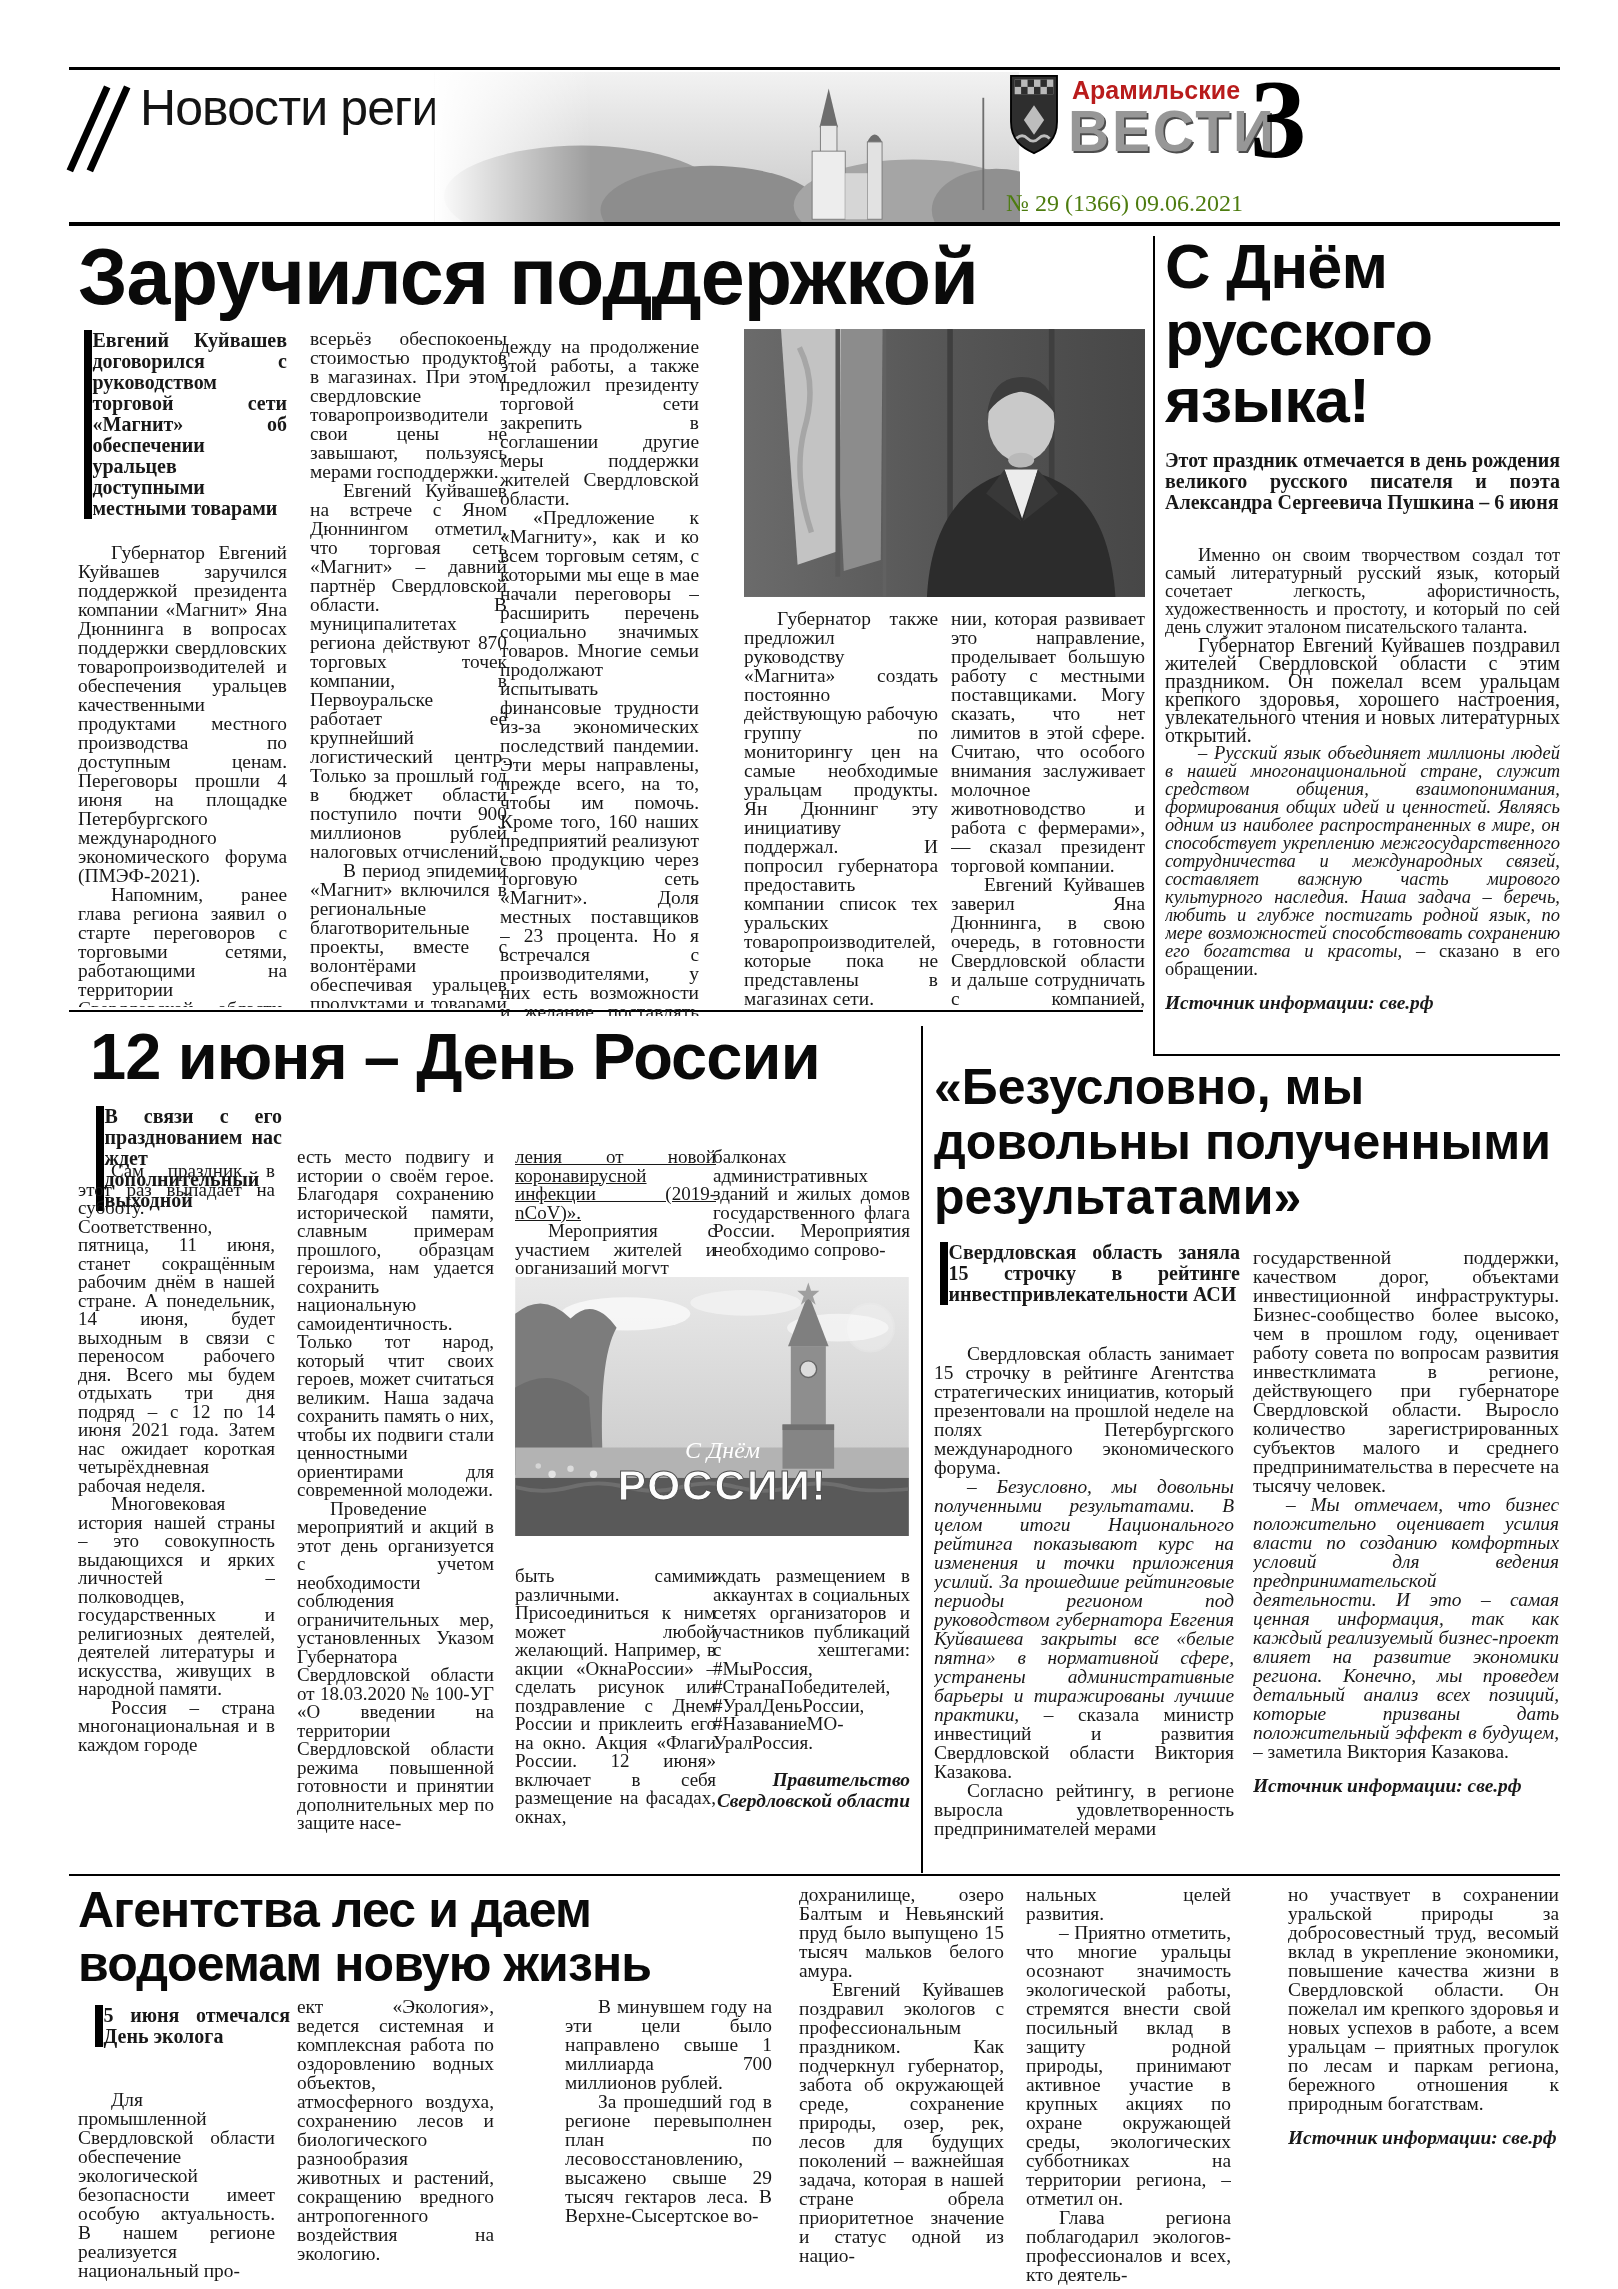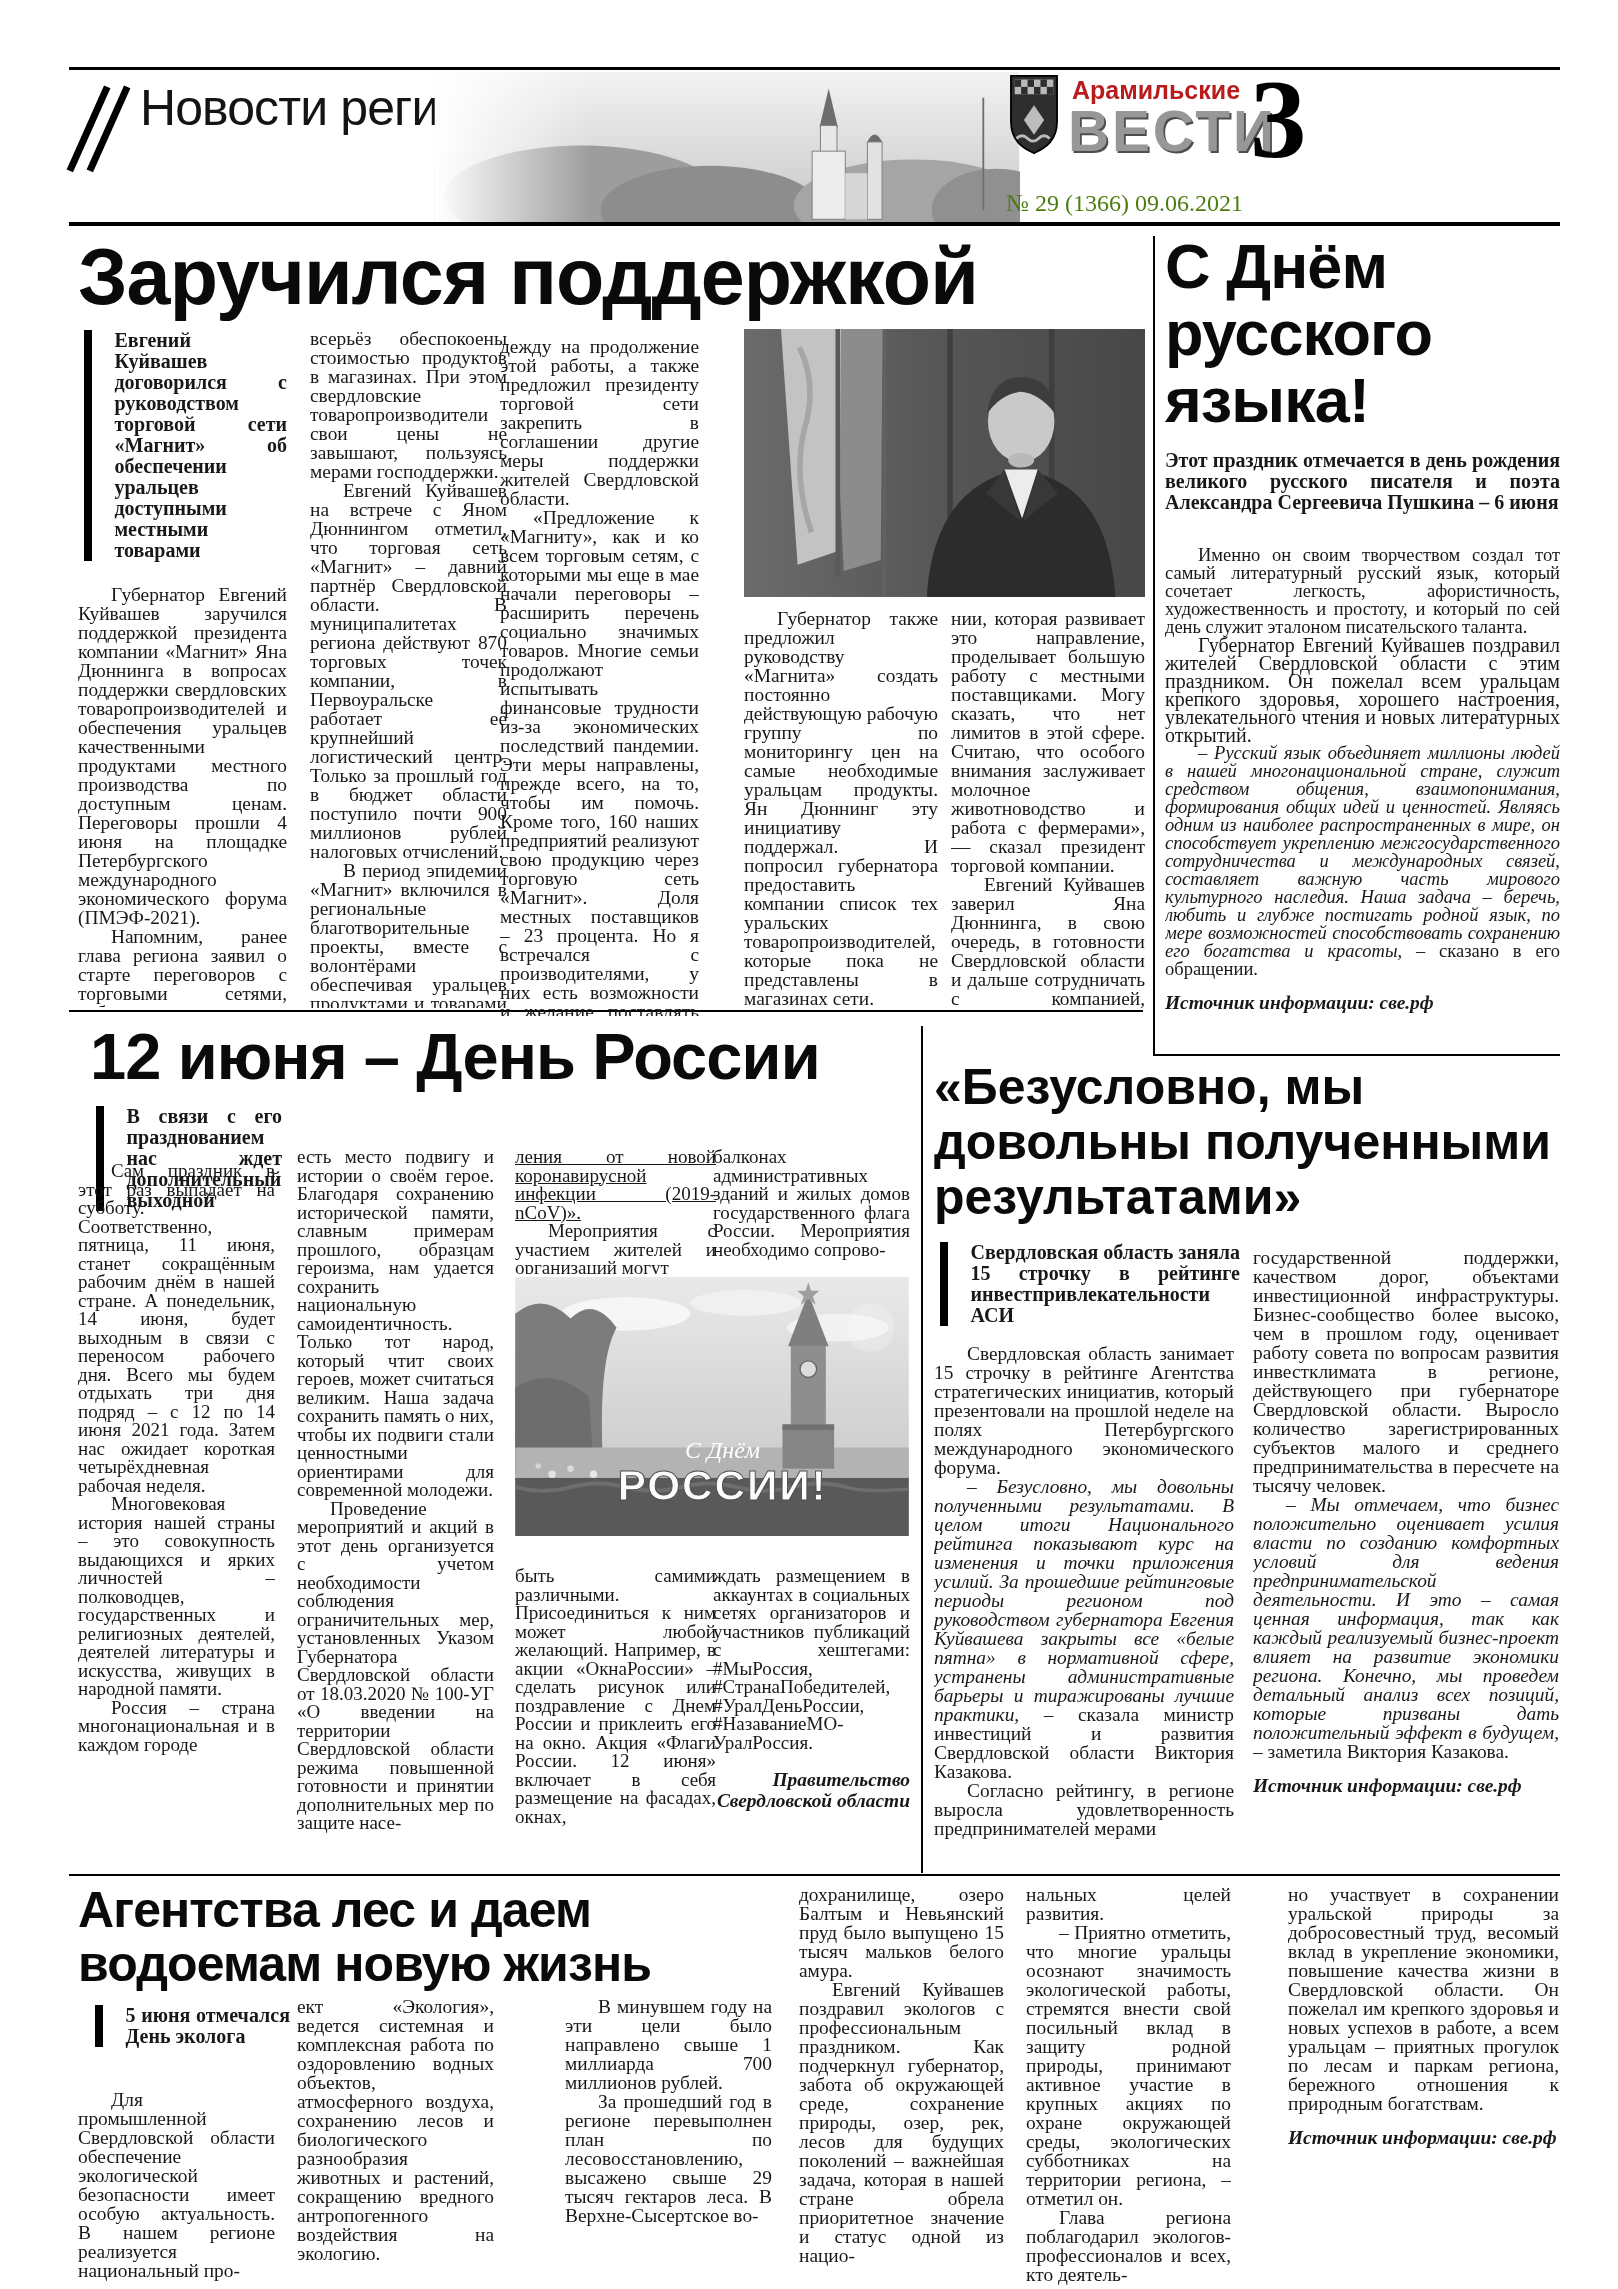--- a/index.html
+++ b/index.html
@@ -6,21 +6,21 @@
   .page{position:relative;width:1619px;height:2290px;background:#fff;overflow:hidden;
         font-family:"Liberation Serif",serif;color:#1a1a1a;}
   .rule{position:absolute;background:#000;}
   .headline{position:absolute;font-family:"Liberation Sans",sans-serif;font-weight:700;
             color:#0a0a0a;letter-spacing:-0.9px;white-space:nowrap;}
   .hl-multi{white-space:normal;}
   .col{position:absolute;overflow:hidden;}
   .col p{margin:0;font-size:19.4px;line-height:19px;text-align:justify;text-indent:33px;
          color:#181818;hyphens:auto;}
   .col p.cont{text-indent:0;}
-  .kicker{border-left:8.3px solid #000;padding-left:23px;margin:0 0 0 5.5px;}
+  .kicker{border-left:8.3px solid #000;padding-left:1px;margin:0 0 0 5.5px;}
   .kicker p{font-weight:700;font-size:20px;line-height:21px;text-indent:0;text-align:justify;}
   .lead2 p{font-weight:700;font-size:20px;line-height:21px;text-indent:0;text-align:justify;}
   .source{font-weight:700;font-style:italic;text-align:right;text-indent:0!important;
           margin-top:14.8px!important;font-size:19.4px;}
   .sig{font-weight:700;font-style:italic;text-align:right!important;text-indent:0!important;
        margin-top:16.6px!important;font-size:19.4px;line-height:21px!important;}
   .gap{margin-top:9.2px!important;}
   .imgbox{position:absolute;overflow:hidden;}
   .hdr-label{position:absolute;font-family:"Liberation Sans",sans-serif;font-weight:400;
              font-size:50px;color:#141414;letter-spacing:-0.9px;}

